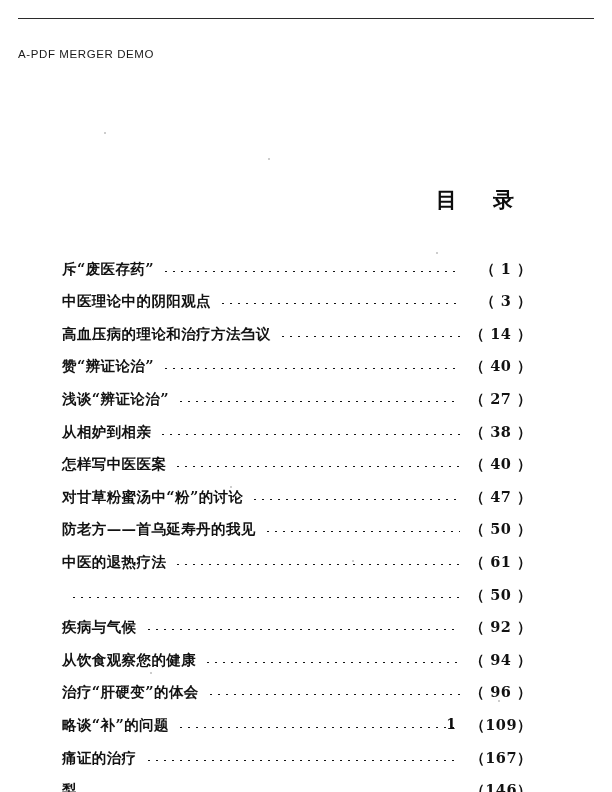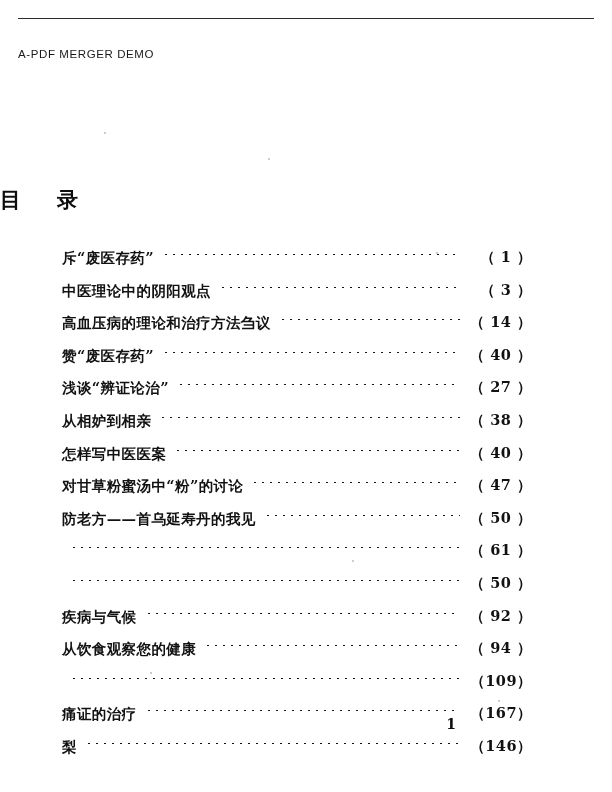--- a/index.html
+++ b/index.html
@@ -36,39 +36,40 @@
     font-family: "Liberation Sans", sans-serif;
     font-size: 11.5px;
     letter-spacing: 0.6px;
     color: #1a1a1a;
   }
   .toc-title {
     position: absolute;
     left: 0;
     right: 0;
     top: 186px;
-    text-align: left;
+    text-align: right;
     font-family: "DejaVu Serif", serif;
     font-weight: bold;
     font-size: 21px;
     letter-spacing: 2px;
     color: #0d0d0d;
   }
   .toc-title .gap {
     display: inline-block;
     width: 34px;
   }
   .toc {
     position: absolute;
     left: 62px;
     top: 248px;
     width: 470px;
   }
   .toc-row {
     display: flex;
+    align-items: flex-end;
     height: 32.6px;
     font-size: 14.5px;
     color: #121212;
     white-space: nowrap;
   }
   .toc-label {
     font-family: "DejaVu Serif", serif;
     font-weight: bold;
     font-size: 14.5px;
     letter-spacing: 0.4px;
@@ -143,21 +144,21 @@
         <span class="toc-label">中医理论中的阴阳观点</span>
         <span class="dots"></span>
         <span class="page-num">（  3  ）</span>
       </div>
       <div class="toc-row">
         <span class="toc-label">高血压病的理论和治疗方法刍议</span>
         <span class="dots"></span>
         <span class="page-num">（ 14 ）</span>
       </div>
       <div class="toc-row">
-        <span class="toc-label">赞“废医存药”</span>
+        <span class="toc-label">赞“辨证论治”</span>
         <span class="dots"></span>
         <span class="page-num">（ 40 ）</span>
       </div>
       <div class="toc-row">
         <span class="toc-label">浅谈“辨证论治”</span>
         <span class="dots"></span>
         <span class="page-num">（ 27 ）</span>
       </div>
       <div class="toc-row">
         <span class="toc-label">从相妒到相亲</span>
@@ -173,38 +174,45 @@
         <span class="toc-label">对甘草粉蜜汤中“粉”的讨论</span>
         <span class="dots"></span>
         <span class="page-num">（ 47 ）</span>
       </div>
       <div class="toc-row">
         <span class="toc-label">防老方——首乌延寿丹的我见</span>
         <span class="dots"></span>
         <span class="page-num">（ 50 ）</span>
       </div>
       <div class="toc-row">
+        <span class="toc-label">中医的退热疗法</span>
         <span class="dots"></span>
         <span class="page-num">（ 61 ）</span>
       </div>
       <div class="toc-row">
         <span class="dots"></span>
         <span class="page-num">（ 50 ）</span>
       </div>
       <div class="toc-row">
         <span class="toc-label">疾病与气候</span>
         <span class="dots"></span>
         <span class="page-num">（ 92 ）</span>
       </div>
       <div class="toc-row">
         <span class="toc-label">从饮食观察您的健康</span>
         <span class="dots"></span>
         <span class="page-num">（ 94 ）</span>
       </div>
       <div class="toc-row">
+        <span class="toc-label">治疗“肝硬变”的体会</span>
+        <span class="dots"></span>
+        <span class="page-num">（ 96 ）</span>
+      </div>
+      <div class="toc-row">
+        <span class="toc-label">略谈“补”的问题</span>
         <span class="dots"></span>
         <span class="page-num">（109）</span>
       </div>
       <div class="toc-row">
         <span class="toc-label">痛证的治疗</span>
         <span class="dots"></span>
         <span class="page-num">（167）</span>
       </div>
       <div class="toc-row">
         <span class="toc-label">梨</span>

